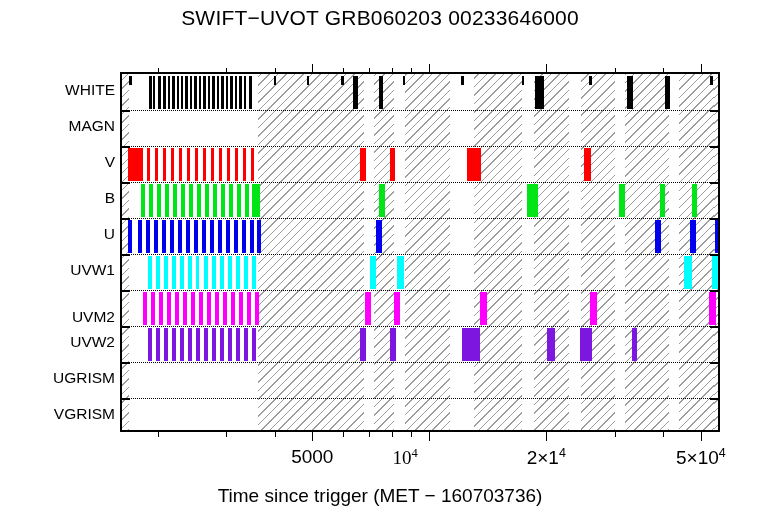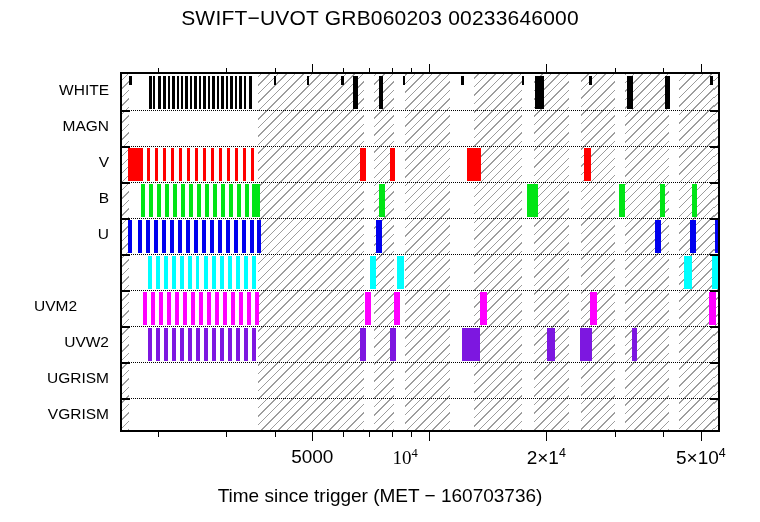--- a/index.html
+++ b/index.html
@@ -26,21 +26,21 @@
        background-color:#fff;}
 
   .rowline{position:absolute;left:0;width:100%;height:0;
            border-top:1.6px dotted #000;}
 
   .bar{position:absolute;}
 
   
   .ylabel{position:absolute;right:0;width:118px;text-align:right;
           font-size:15.5px;line-height:15.5px;color:#000;
-          padding-right:11px;box-sizing:border-box;}
+          padding-right:5px;box-sizing:border-box;}
   #ylabels{position:absolute;left:0;top:72px;width:120px;height:360px;}
 
   
   #xticks{position:absolute;left:120px;top:432px;width:600px;height:14px;}
   .xtick{position:absolute;top:0;width:0;border-left:1.7px solid #000;height:9px;}
   .xtick.minor{height:5px;border-left-width:1.4px;}
   #xticktop{position:absolute;left:120px;top:63px;width:600px;height:10px;}
   .xtickt{position:absolute;bottom:0;width:0;border-left:1.7px solid #000;height:9px;}
   .xtickt.minor{height:5px;border-left-width:1.4px;}
 
@@ -62,21 +62,22 @@
 <div id="root">
 
   <div id="plot-title">SWIFT−UVOT GRB060203 00233646000</div>
 
   <div id="ylabels">
       <div class="ylabel" style="top: 10px;">WHITE</div>
       <div class="ylabel" style="top: 46px;">MAGN</div>
       <div class="ylabel" style="top: 82px;">V</div>
       <div class="ylabel" style="top: 118px;">B</div>
       <div class="ylabel" style="top: 154px;">U</div>
-      <div class="ylabel" style="top: 226px; text-align: center;">UVM2</div>
+      <div class="ylabel" style="top: 190px;">UVW1</div>
+      <div class="ylabel" style="top: 237px;">UVM2</div>
       <div class="ylabel" style="top: 262px;">UVW2</div>
       <div class="ylabel" style="top: 334px;">VGRISM</div>
       <div class="ylabel" style="top: 298px;">UGRISM</div>
     </div>
 
   <div id="xticktop">
       <div class="xtickt" style="left: 192.291px;"></div>
       <div class="xtickt" style="left: 309.266px;"></div>
       <div class="xtickt" style="left: 426.242px;"></div>
       <div class="xtickt" style="left: 580.875px;"></div>

